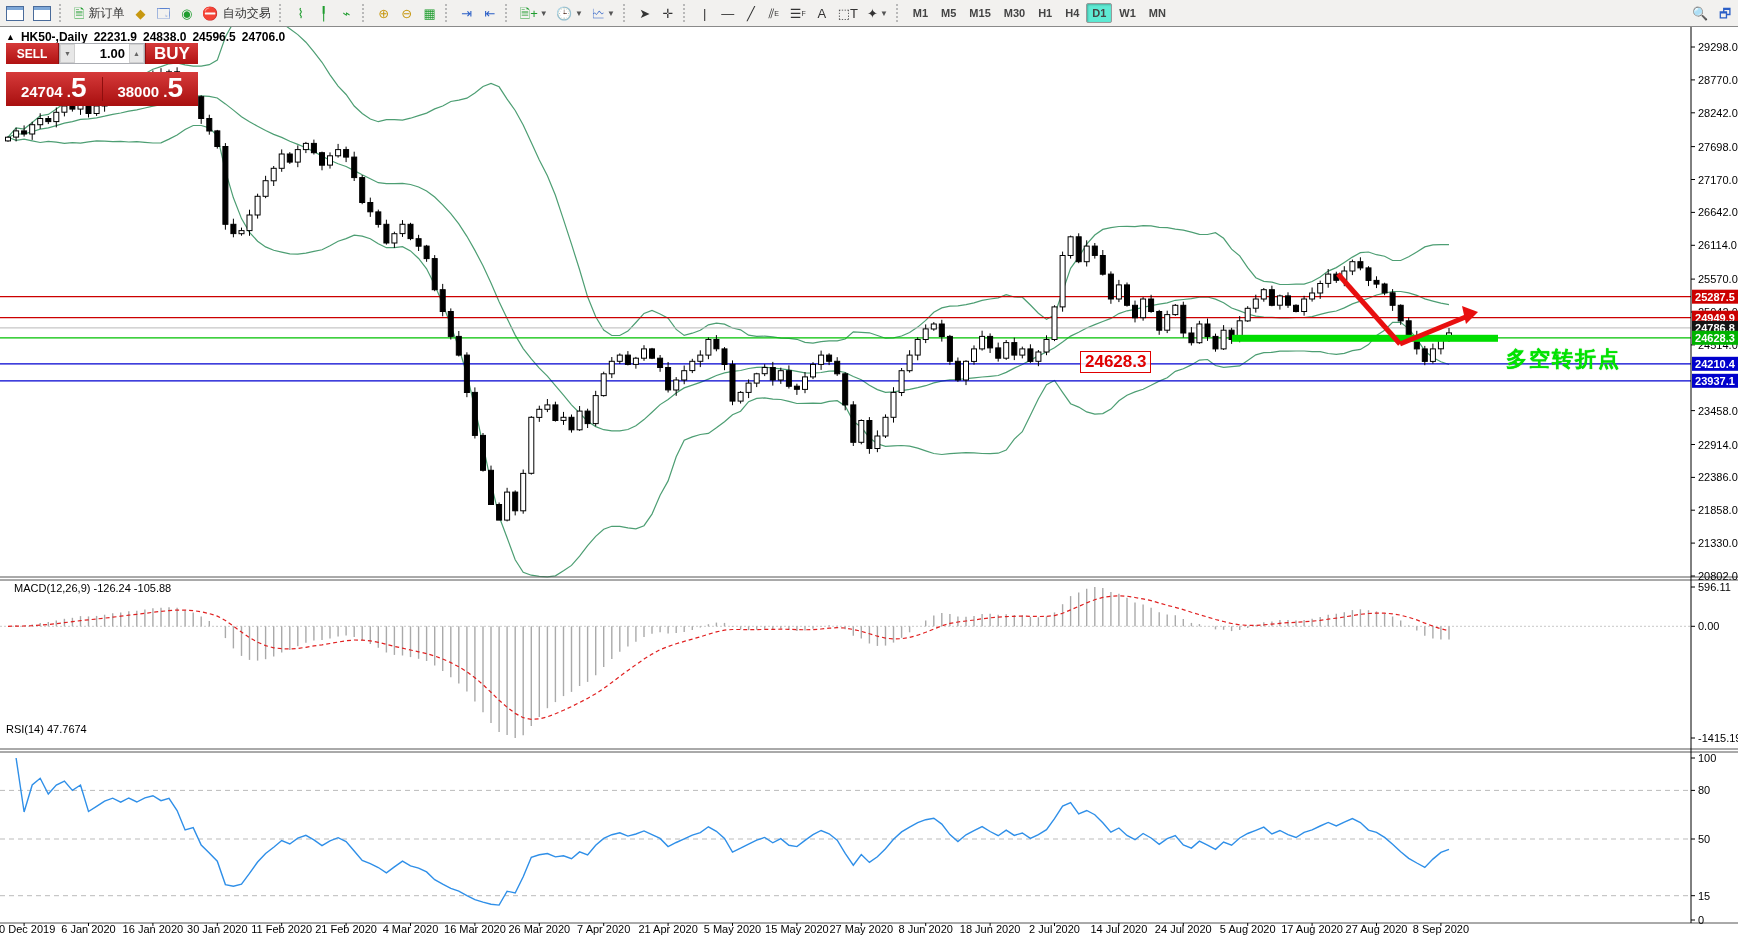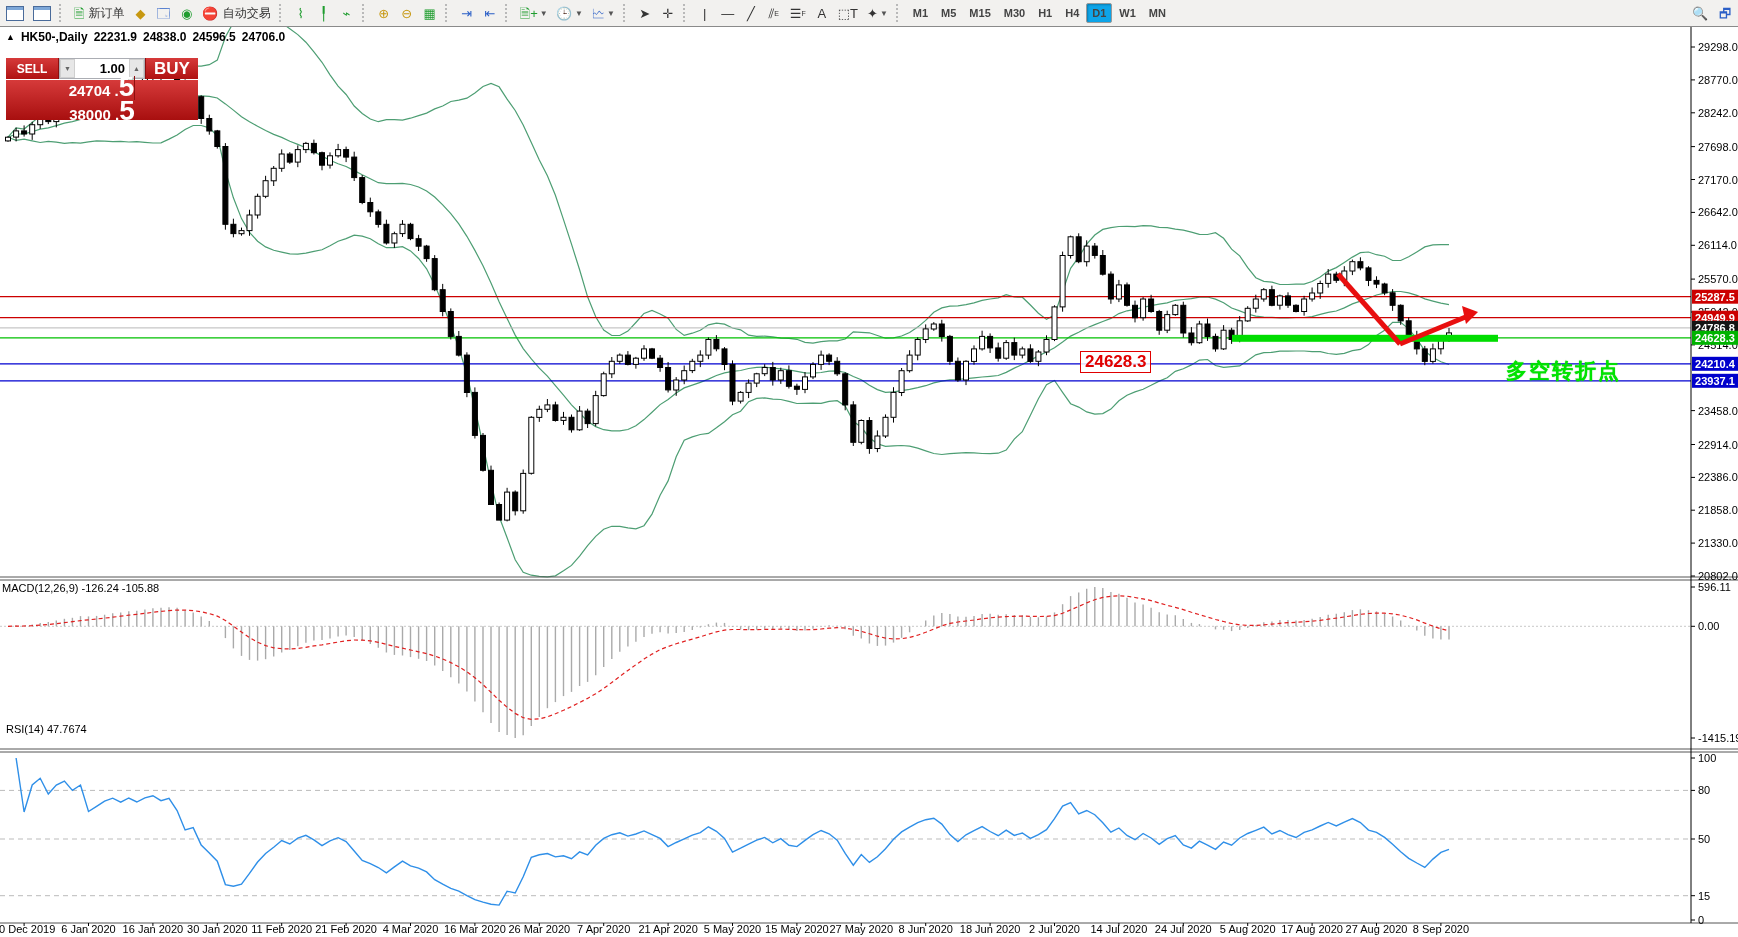--- a/index.html
+++ b/index.html
@@ -7,50 +7,50 @@
        font-family:"Liberation Sans","DejaVu Sans",sans-serif;-webkit-font-smoothing:none;}
   
   .toolbar{position:absolute;left:0;top:0;width:1738px;height:27px;background:#f2f1ef;
            border-bottom:1px solid #8a8a8a;display:flex;align-items:center;gap:1px;padding:0 2px;box-sizing:border-box;}
   .tgrip{width:5px;height:18px;border-left:2px dotted #b9b9b9;margin:0 3px;}
   .tbtn{height:22px;min-width:22px;display:flex;align-items:center;justify-content:center;
         font-size:12px;color:#333;border:1px solid transparent;border-radius:2px;padding:0 3px;box-sizing:border-box;cursor:default;}
   .tbtn .g{font-size:13px;line-height:1;}
   .tbtn.txt{font-size:12px;gap:4px;}
   .tf{font-size:11px;color:#444;padding:0 5px;height:20px;font-weight:bold;}
-  .tf.active{background:#0ea5e9;border:1px solid #9a9a9a;box-shadow:inset 1px 1px 2px rgba(0,0,0,.25);}
+  .tf.active{background:#5eead4;border:1px solid #9a9a9a;box-shadow:inset 1px 1px 2px rgba(0,0,0,.25);}
   .drop{font-size:8px;color:#555;margin-left:2px;}
   .green{color:#1f9d2f;} .blue{color:#2b5fc7;} .red{color:#c22;} .gold{color:#c79810;}
   .winicon{width:16px;height:13px;border:1px solid #4a6b9a;background:#fff;position:relative;}
   .winicon:before{content:"";position:absolute;left:0;top:0;right:0;height:3px;background:#7da7d8;}
   
   .chartwrap{position:absolute;left:0;top:27px;width:1738px;height:910px;background:#fff;}
   #chartsvg{position:absolute;left:0;top:0;}
   .ohlc-title{position:absolute;left:6px;top:3px;font-size:12px;font-weight:bold;color:#000;display:flex;gap:6px;align-items:center;}
   .ohlc-title .tri{font-size:9px;}
   
-  .ocp{position:absolute;left:6px;top:31px;width:192px;height:56px;font-weight:bold;border-radius:7px;}
+  .ocp{position:absolute;left:6px;top:16px;width:192px;height:56px;font-weight:bold;border-radius:7px;}
   .ocp .row1{display:flex;height:21px;}
   .btn-red{background:linear-gradient(#d63a3a,#b01212);color:#fff;display:flex;align-items:center;justify-content:center;}
   .sellbtn{width:52px;font-size:12px;border-right:1px solid #8e0e0e;}
   .buybtn{width:52px;font-size:17px;border-left:1px solid #8e0e0e;}
   .spin{flex:1;background:#fff;border:1px solid #abadb3;display:flex;}
   .spin .arrowbox{width:15px;height:100%;background:#e7e7e7;border:1px solid #cfcfcf;box-sizing:border-box;
         display:flex;align-items:center;justify-content:center;font-size:7px;color:#666;}
   .spin input{flex:1;border:0;width:40px;text-align:right;font-size:13px;font-weight:bold;outline:none;padding-right:4px;font-family:inherit;}
-  .ocp .row2{display:flex;height:40px;margin-top:1px;flex-direction:column;}
+  .ocp .row2{display:flex;height:34px;margin-top:8px;}
   .bigpx{flex:1;display:flex;align-items:flex-end;justify-content:center;padding-bottom:2px;}
   .bigpx .small{font-size:15px;line-height:1;}
   .bigpx .big{font-size:28px;line-height:.8;}
   .bigpx.left{border-right:1px solid #8e0e0e;}
   
   .indlabel{position:absolute;font-size:11px;color:#000;}
   .callout{position:absolute;left:1080px;top:324px;border:1px solid #e00000;color:#e00000;
            font-size:17px;font-weight:bold;padding:0 4px;background:rgba(255,255,255,.85);}
-  .turnpoint{position:absolute;left:1506px;top:330px;font-size:21px;font-weight:bold;color:#00e400;
+  .turnpoint{position:absolute;left:1506px;top:318px;font-size:21px;font-weight:bold;color:#00e400;
              letter-spacing:2px;white-space:nowrap;text-shadow:0 0 1px #00c400;}
 </style>
 </head>
 <body>
 
 <div class="toolbar">
   <span class="tbtn">
       <span class="winicon"></span>
     </span>
   <span class="tbtn">
@@ -883,21 +883,21 @@
         <span class="small">24704 .</span>
         <span class="big">5</span>
       </div>
       <div class="bigpx">
         <span class="small">38000 .</span>
         <span class="big">5</span>
       </div>
     </div>
   </div>
 
-  <div class="indlabel" style="left:2px;top:555px;">
+  <div class="indlabel" style="left:14px;top:555px;">
     <span>MACD(12,26,9)</span>
     <span>-126.24</span>
     <span>-105.88</span>
   </div>
   <div class="indlabel" style="left:6px;top:696px;">
     <span>RSI(14)</span>
     <span>47.7674</span>
   </div>
 
   <div class="callout">24628.3</div>

